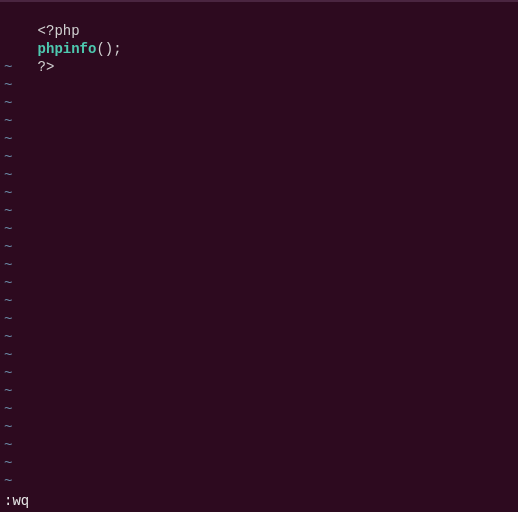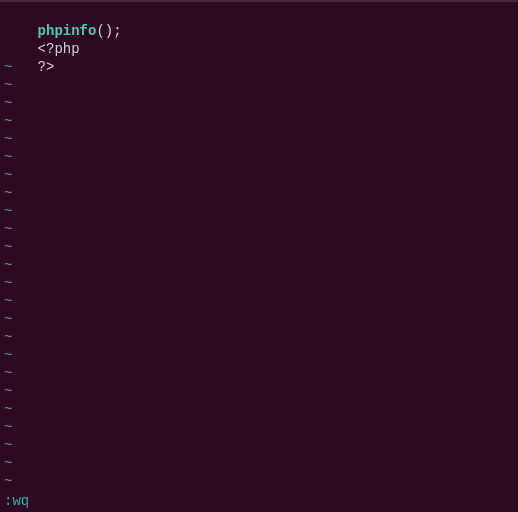--- a/index.html
+++ b/index.html
@@ -37,33 +37,33 @@
       color: #4ec9b0;
       font-weight: bold;
     }
     .php-paren {
       color: #d0d0d0;
     }
     .command-line {
       position: absolute;
       bottom: 2px;
       left: 4px;
-      color: #14b8a6;
+      color: #e5e5e5;
       white-space: pre;
     }
   </style>
 </head>
 <body>
 
 <div class="editor">
   <div class="line">
-    <span class="php-func">phpinfo</span><span class="php-paren">();</span>
+    <span class="php-tag">&lt;?php</span>
   </div>
   <div class="line">
-    <span class="php-tag">&lt;?php</span>
+    <span class="php-func">phpinfo</span><span class="php-paren">();</span>
   </div>
   <div class="line">
     <span class="php-tag">?&gt;</span>
   </div>
   <div id="tilde-container">
       <div class="line tilde">~</div>
       <div class="line tilde">~</div>
       <div class="line tilde">~</div>
       <div class="line tilde">~</div>
       <div class="line tilde">~</div>

